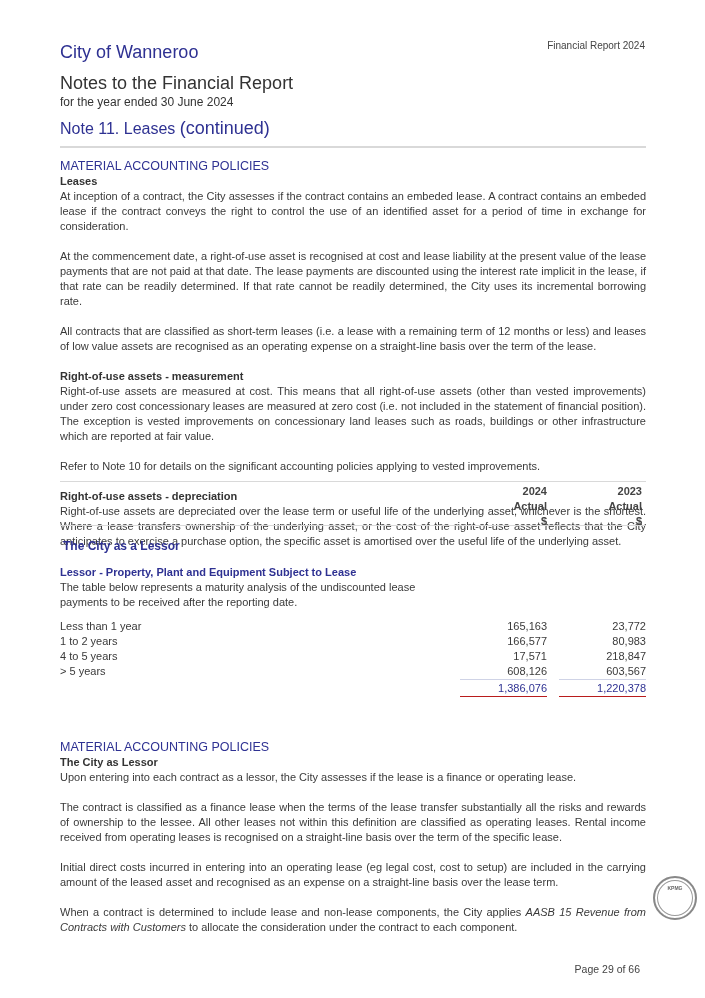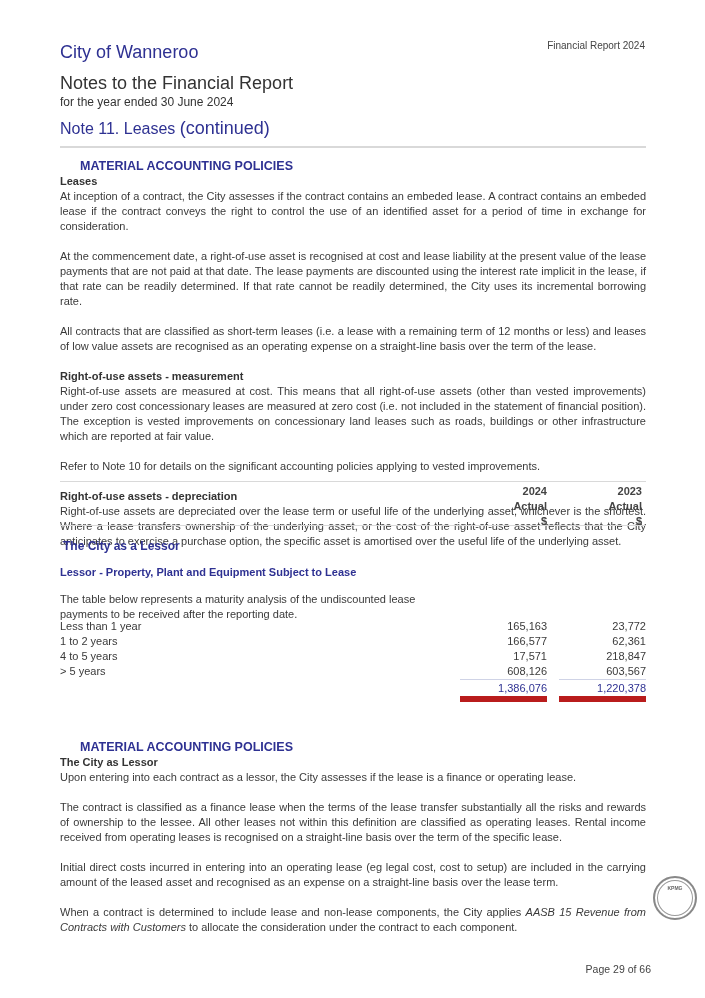--- a/index.html
+++ b/index.html
@@ -7,34 +7,34 @@
          font-family: "Liberation Sans", sans-serif; color: #3a3a3a; }
   .abs { position: absolute; }
   .org { left: 60px; top: 42px; font-size: 18px; color: #2e3192; }
   .fr { right: 60px; top: 40px; font-size: 10px; color: #444; }
   .notes-title { left: 60px; top: 73px; font-size: 18px; color: #333; }
   .notes-sub { left: 60px; top: 95px; font-size: 12px; color: #333; }
   .note-title { left: 60px; top: 118px; font-size: 16px; color: #2e3192; }
   .note-title .cont { font-size: 18px; margin-top: 32px; }
   .rule { left: 60px; width: 586px; height: 2px; background: #d9d9d9; }
   .content { left: 60px; width: 586px; font-size: 11px; line-height: 15px; color: #3a3a3a; }
-  .h-blue { font-size: 12.5px; font-weight: bold; color: #2e3192; line-height: 15px; margin-left: 20px; }
+  .h-blue { font-size: 12.5px; font-weight: normal; color: #2e3192; line-height: 15px; }
   .h-black { font-weight: bold; color: #333; }
   p { margin: 0; text-align: justify; }
   .gap { height: 15px; }
   .col-hdr { font-size: 11px; font-weight: bold; color: #444; text-align: right; line-height: 15px; }
   .sec-blue { font-size: 12px; font-weight: bold; color: #2e3192; }
   .sub-blue { font-size: 11px; font-weight: bold; color: #2e3192; }
   table { border-collapse: collapse; }
   td { padding: 0; font-size: 11px; line-height: 15px; color: #3a3a3a; }
   td.num { text-align: right; }
-  .total td.num { color: #2e3192; border-top: 1px solid #cfd3e6; border-bottom: 6px solid #b91c1c; padding-top: 1px; }
+  .total td.num { color: #2e3192; border-top: 1px solid #cfd3e6; border-bottom: 1px solid #b91c1c; padding-top: 1px; }
   .kpmg { right: 8px; top: 876px; width: 40px; height: 40px; border: 2px solid #888; border-radius: 50%; box-shadow: inset 0 0 0 2px #fff, inset 0 0 0 3px #999; }
   .kpmg span { position: absolute; top: 7px; left: 0; width: 40px; text-align: center; font-size: 5px; color: #666; font-weight: bold; }
-  .page { right: 54px; top: 963px; font-size: 10.5px; color: #444; }
+  .page { right: 65px; top: 963px; font-size: 10.5px; color: #444; }
 </style>
 </head>
 <body>
 
 <div class="abs org">City of Wanneroo</div>
 <div class="abs fr">Financial Report 2024</div>
 <div class="abs notes-title">Notes to the Financial Report</div>
 <div class="abs notes-sub">for the year ended 30 June 2024</div>
 <div class="abs note-title">
   <span>Note 11. Leases</span>
@@ -68,21 +68,21 @@
 </div>
 <div class="abs col-hdr" style="top:484px; left:560px; width:82px;">
   <div>2023</div>
   <div>Actual</div>
   <div>$</div>
 </div>
 <div class="abs rule" style="top:525px; height:1px;"></div>
 
 <div class="abs sec-blue" style="top:539px; left:63px;">The City as a Lessor</div>
 <div class="abs sub-blue" style="top:566px; left:60px;">Lessor - Property, Plant and Equipment Subject to Lease</div>
-<div class="abs content" style="top:580px; width:400px;margin-top:12px;">
+<div class="abs content" style="top:580px; width:400px;">
   <p style="text-align:left;">The table below represents a maturity analysis of the undiscounted lease payments to be received after the reporting date.</p>
 </div>
 
 <table class="abs" style="top:619px; left:60px; width:586px;">
   <colgroup>
       <col style="width:400px">
       <col style="width:87px">
       <col style="width:12px">
       <col style="width:87px">
     </colgroup>
@@ -90,21 +90,21 @@
       <tr>
         <td>Less than 1 year</td>
         <td class="num">165,163</td>
         <td></td>
         <td class="num">23,772</td>
       </tr>
       <tr>
         <td>1 to 2 years</td>
         <td class="num">166,577</td>
         <td></td>
-        <td class="num">62,361</td>
+        <td class="num">80,983</td>
       </tr>
       <tr>
         <td>4 to 5 years</td>
         <td class="num">17,571</td>
         <td></td>
         <td class="num">218,847</td>
       </tr>
       <tr>
         <td>&gt; 5 years</td>
         <td class="num">608,126</td>

